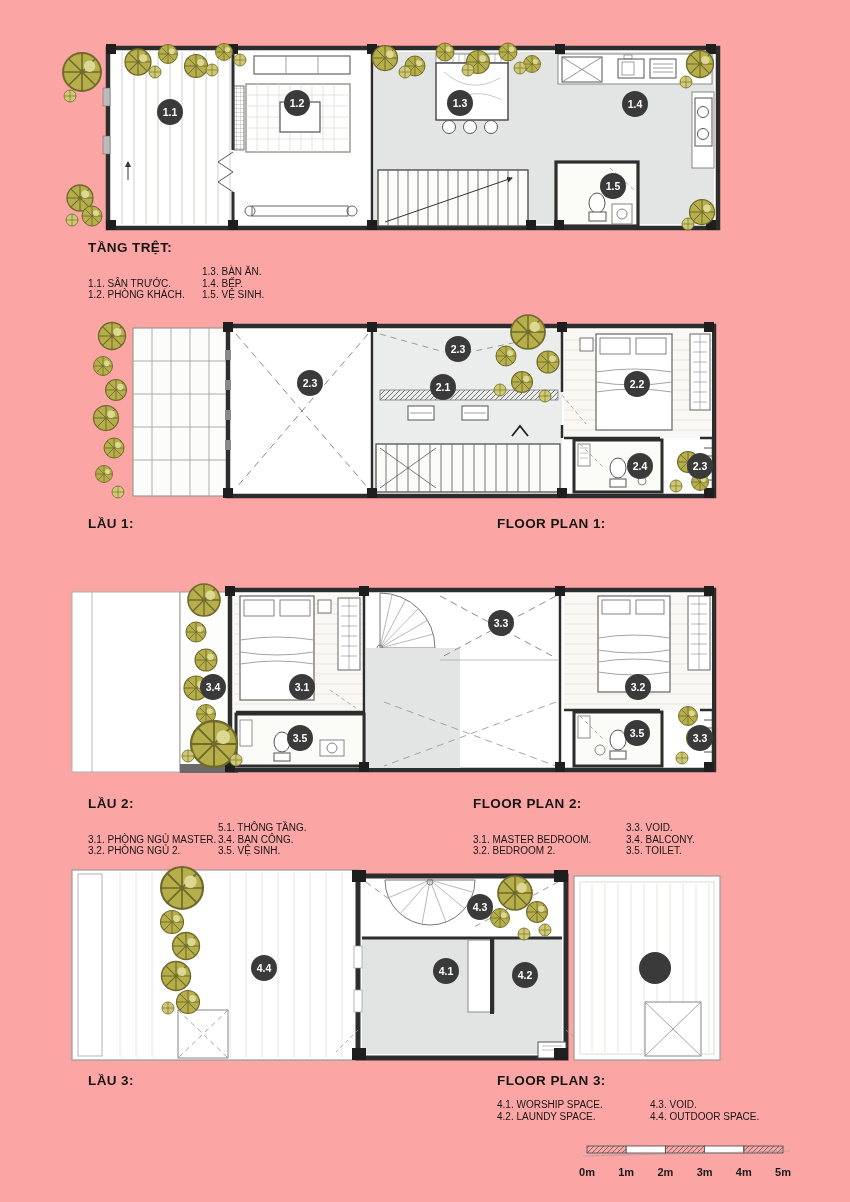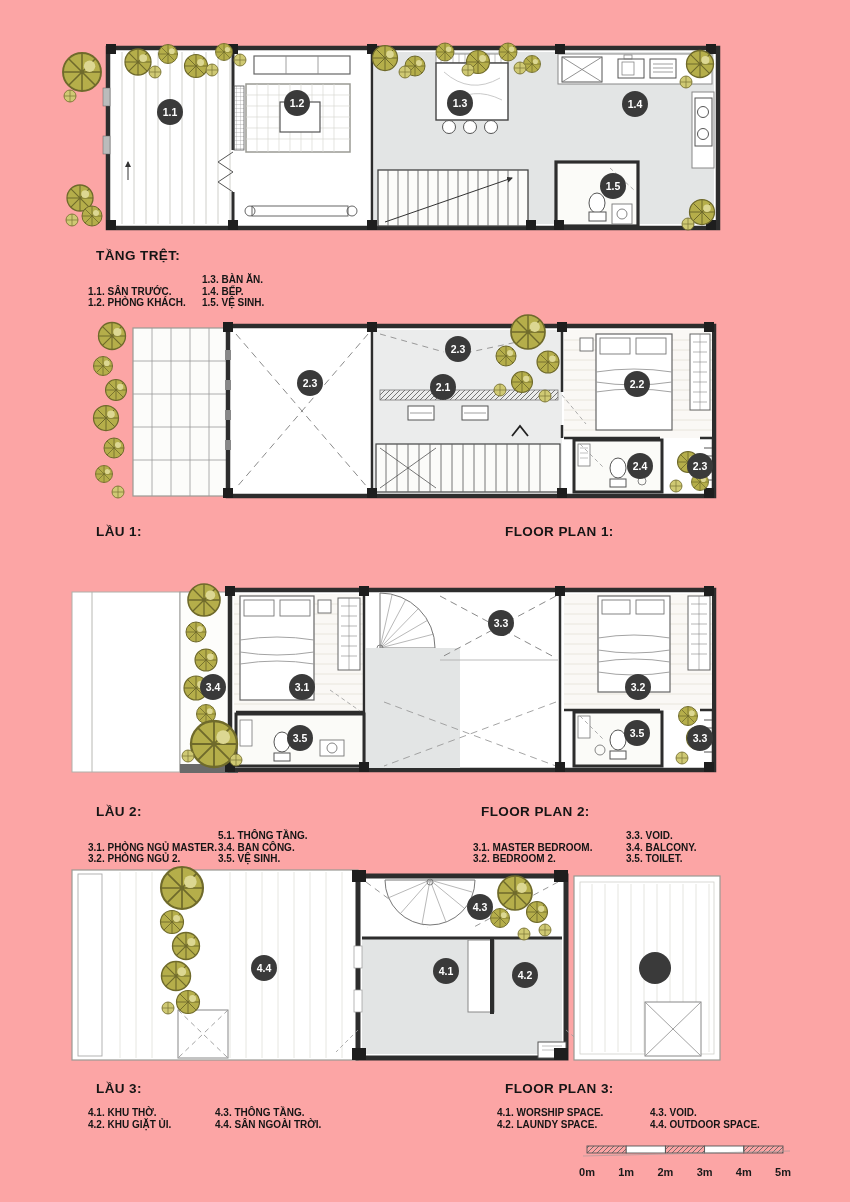--- a/index.html
+++ b/index.html
@@ -1,23 +1,23 @@
 <!DOCTYPE html>
 <html><head>
 <meta charset="utf-8">
 <style>
   html,body{margin:0;padding:0;background:#ffffff;}
   .sheet{position:relative;width:850px;height:1202px;background:#fca5a5;overflow:hidden;
          font-family:"Liberation Sans","DejaVu Sans",sans-serif;}
   svg{position:absolute;left:0;top:0;}
   .legend{position:absolute;color:#151515;}
-  .legend h3{margin:8px;font-size:13.5px;font-weight:bold;letter-spacing:.4px;white-space:nowrap;}
+  .legend h3{margin:0;font-size:13.5px;font-weight:bold;letter-spacing:.4px;white-space:nowrap;}
   .legend .cols{display:flex;align-items:flex-end;margin-top:11px;}
   .legend .col{display:flex;flex-direction:column;}
-  .legend .col div{font-size:10px;font-weight:bold;line-height:11.5px;white-space:nowrap;}
+  .legend .col div{font-size:10px;font-weight:normal;line-height:11.5px;white-space:nowrap;}
   .room-num{font:bold 10.5px "Liberation Sans","DejaVu Sans",sans-serif;fill:#ffffff;text-anchor:middle;}
   .tick-label{font:bold 11px "Liberation Sans","DejaVu Sans",sans-serif;fill:#1a1a1a;text-anchor:middle;}
 </style>
 </head>
 <body>
 
 <div class="sheet">
 
 <svg width="850" height="1202" viewBox="0 0 850 1202">
   <defs>
@@ -508,30 +508,20 @@
       <div class="col">
         <div>3.3. VOID.</div>
         <div>3.4. BALCONY.</div>
         <div>3.5. TOILET.</div>
       </div>
     </div>
   </div>
 
   <div class="legend" style="left:88px;top:1073px">
     <h3>LẦU 3:</h3>
-    <div class="cols">
-      <div class="col" style="width:127px">
-        <div>4.1. KHU THỜ.</div>
-        <div>4.2. KHU GIẶT ỦI.</div>
-      </div>
-      <div class="col">
-        <div>4.3. THÔNG TẦNG.</div>
-        <div>4.4. SÂN NGOÀI TRỜI.</div>
-      </div>
-    </div>
   </div>
 
   <div class="legend" style="left:497px;top:1073px">
     <h3>FLOOR PLAN 3:</h3>
     <div class="cols">
       <div class="col" style="width:153px">
         <div>4.1. WORSHIP SPACE.</div>
         <div>4.2. LAUNDY SPACE.</div>
       </div>
       <div class="col">

